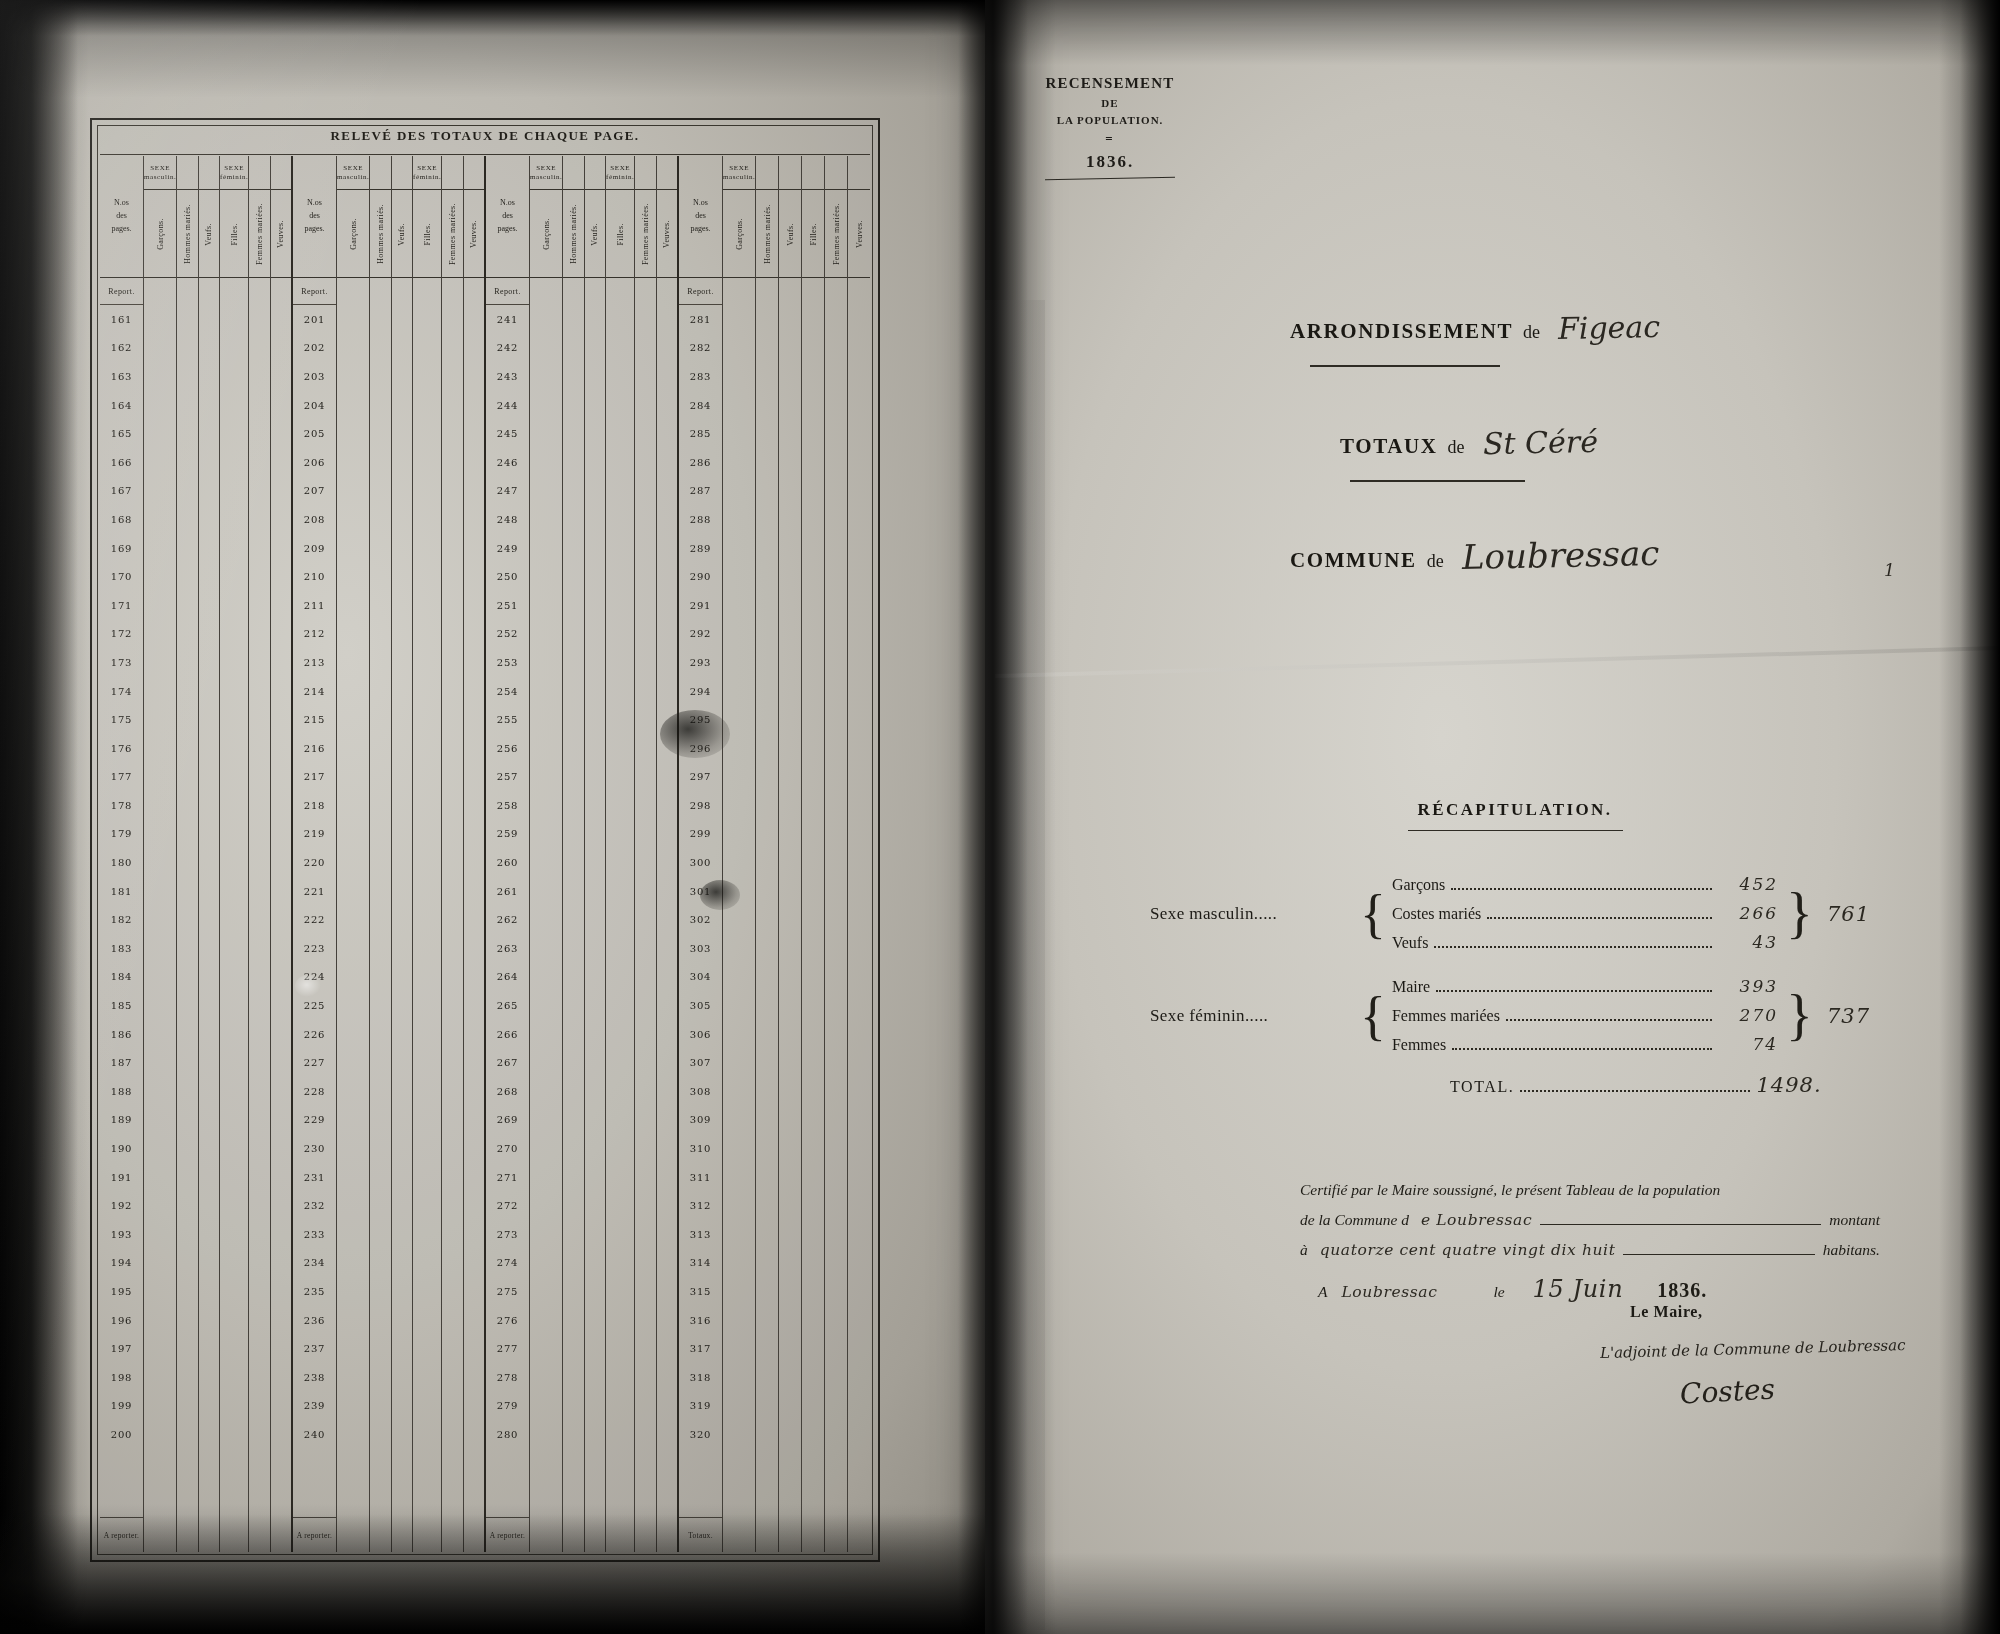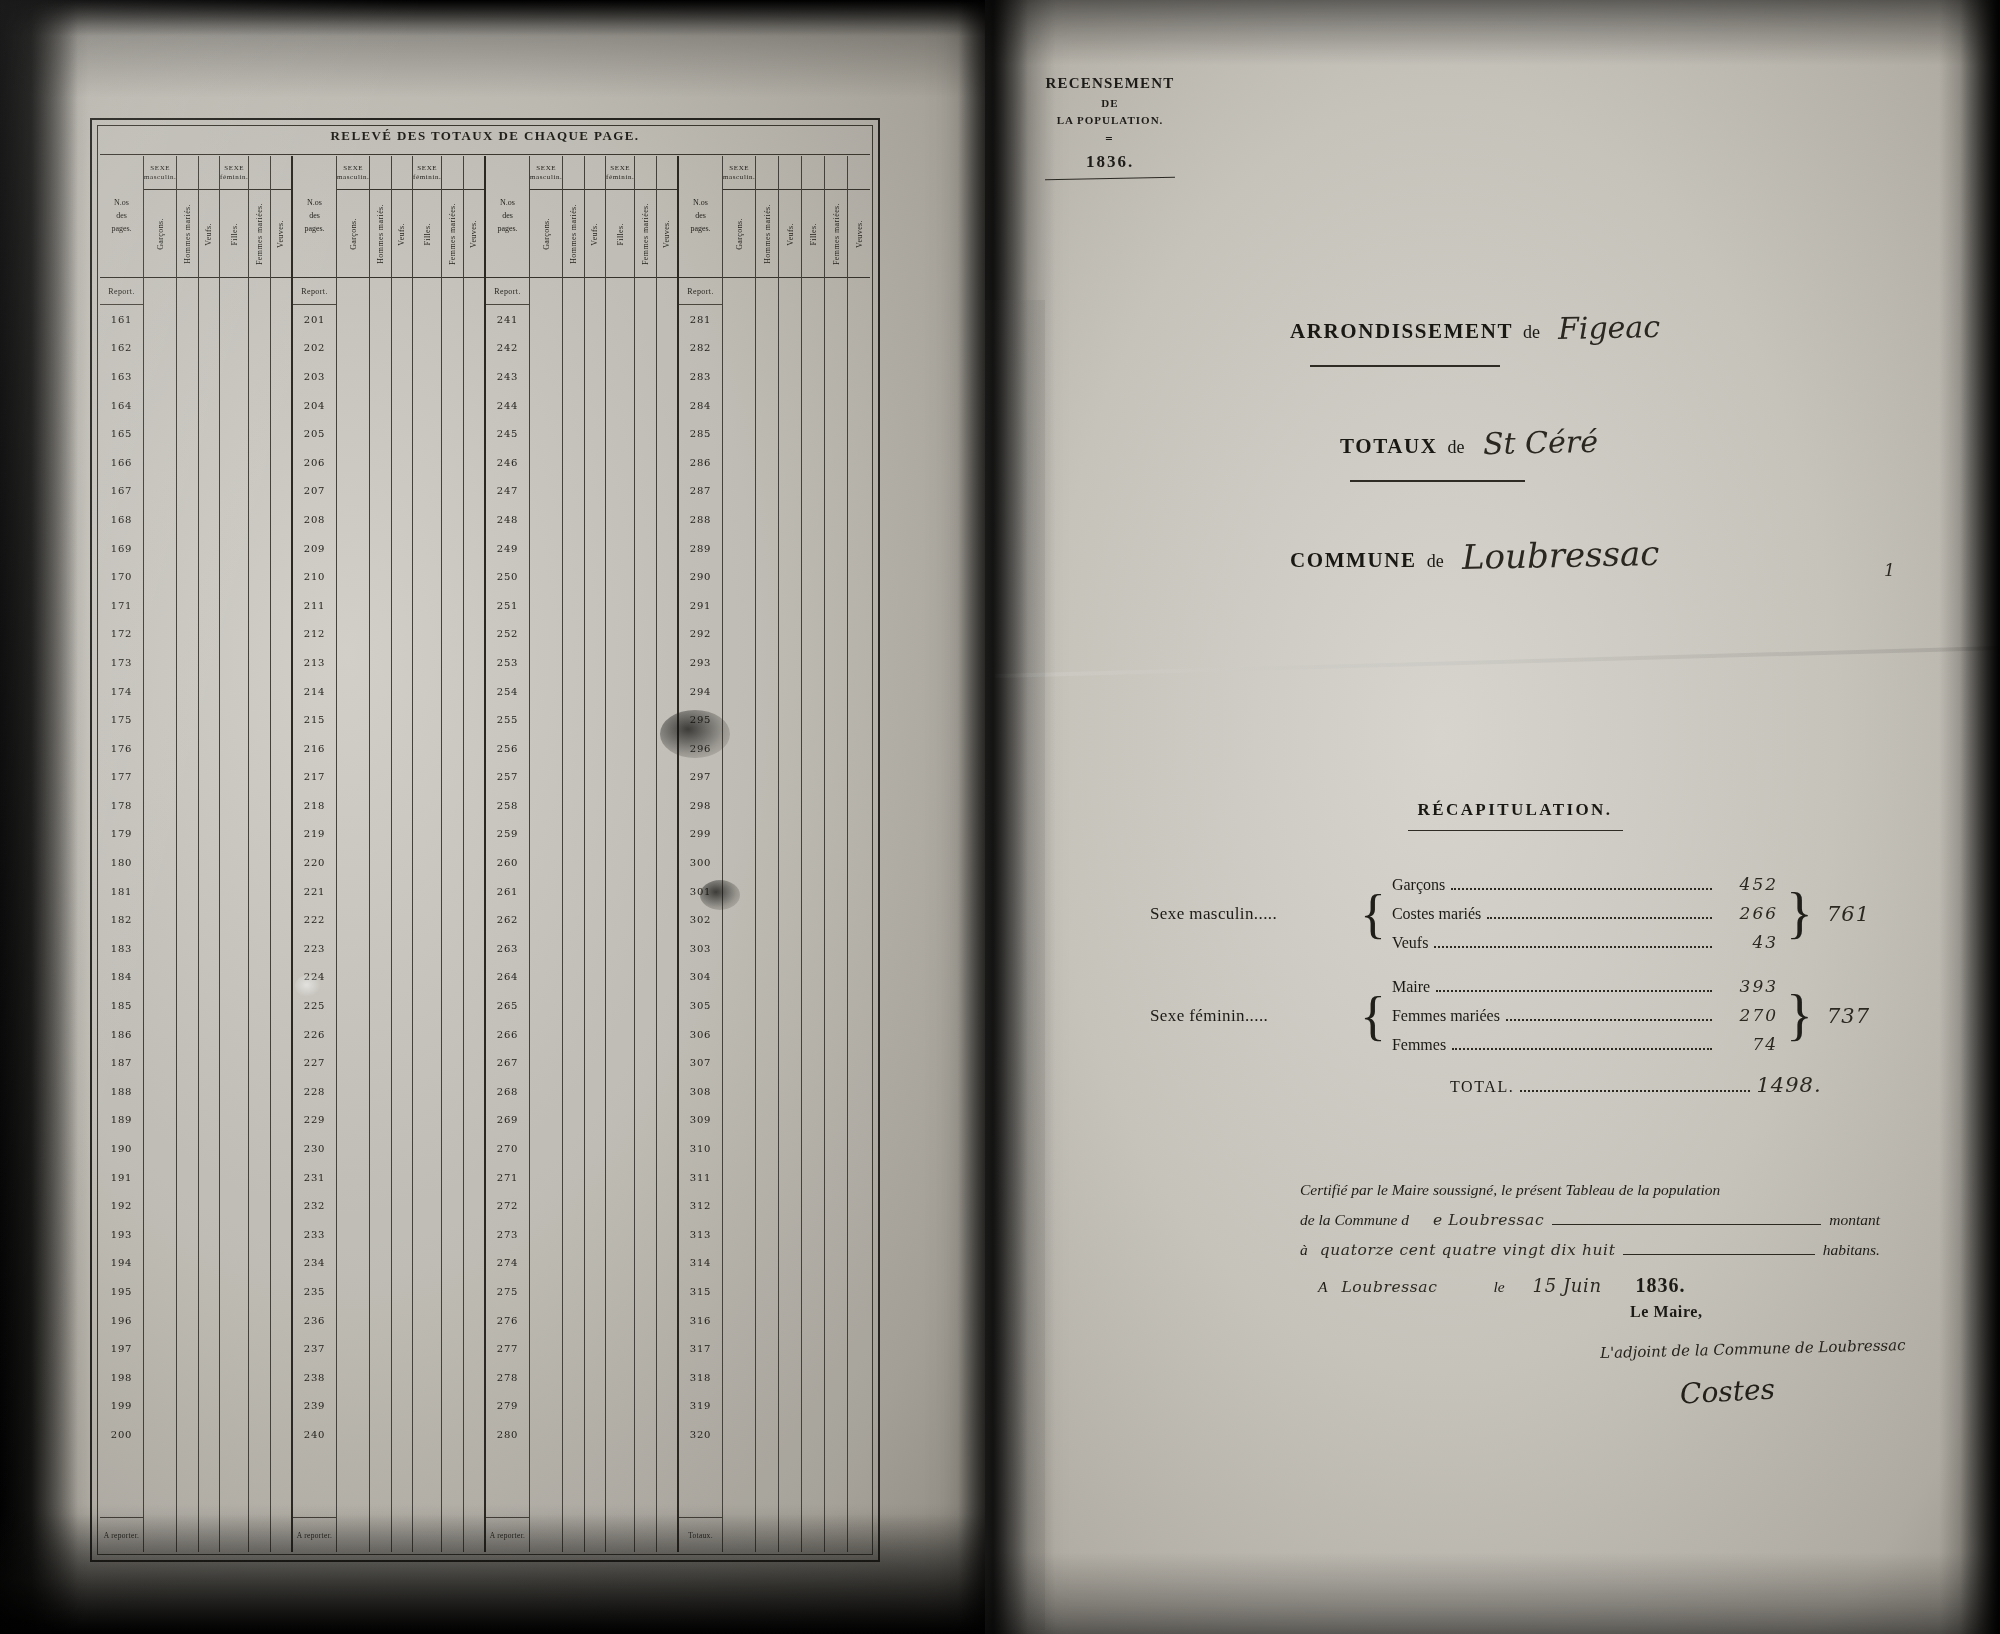--- a/index.html
+++ b/index.html
@@ -1080,35 +1080,35 @@
       <span>TOTAL.</span>
       <span class="dots" style="width:230px; flex:0 0 230px;"></span>
       <span class="total-val">1498.</span>
     </div>
   </div>
 
   <div class="certif">
     <div>Certifié par le Maire soussigné, le présent Tableau de la population</div>
     <div class="flow">
       <span>de la Commune d</span>
-      <span class="hw" style="margin-left:24px;">e Loubressac</span>
+      <span class="hw" style="margin-left:12px;">e Loubressac</span>
       <span class="ul"></span>
       <span>montant</span>
     </div>
     <div class="flow">
       <span>à</span>
       <span class="hw" style="margin-left:12px;">quatorze cent quatre vingt dix huit</span>
       <span class="ul"></span>
       <span>habitans.</span>
     </div>
     <div class="flow" style="margin-left:18px;">
       <span>A</span>
       <span class="hw" style="margin-left:14px;">Loubressac</span>
       <span style="margin-left:56px;">le</span>
-      <span class="hw" style="margin-left:28px; font-size:18px;font-style:italic;">15 Juin</span>
+      <span class="hw" style="margin-left:28px; font-size:24px;font-style:italic;">15 Juin</span>
       <span class="yearbold" style="margin-left:34px;">1836.</span>
     </div>
   </div>
 
   <div class="maire">Le Maire,</div>
   <div class="sig1">L'adjoint de la Commune de Loubressac</div>
   <div class="sig2">Costes</div>
 
   <div class="gutter"></div>
   <div class="edge-dark-right"></div>

